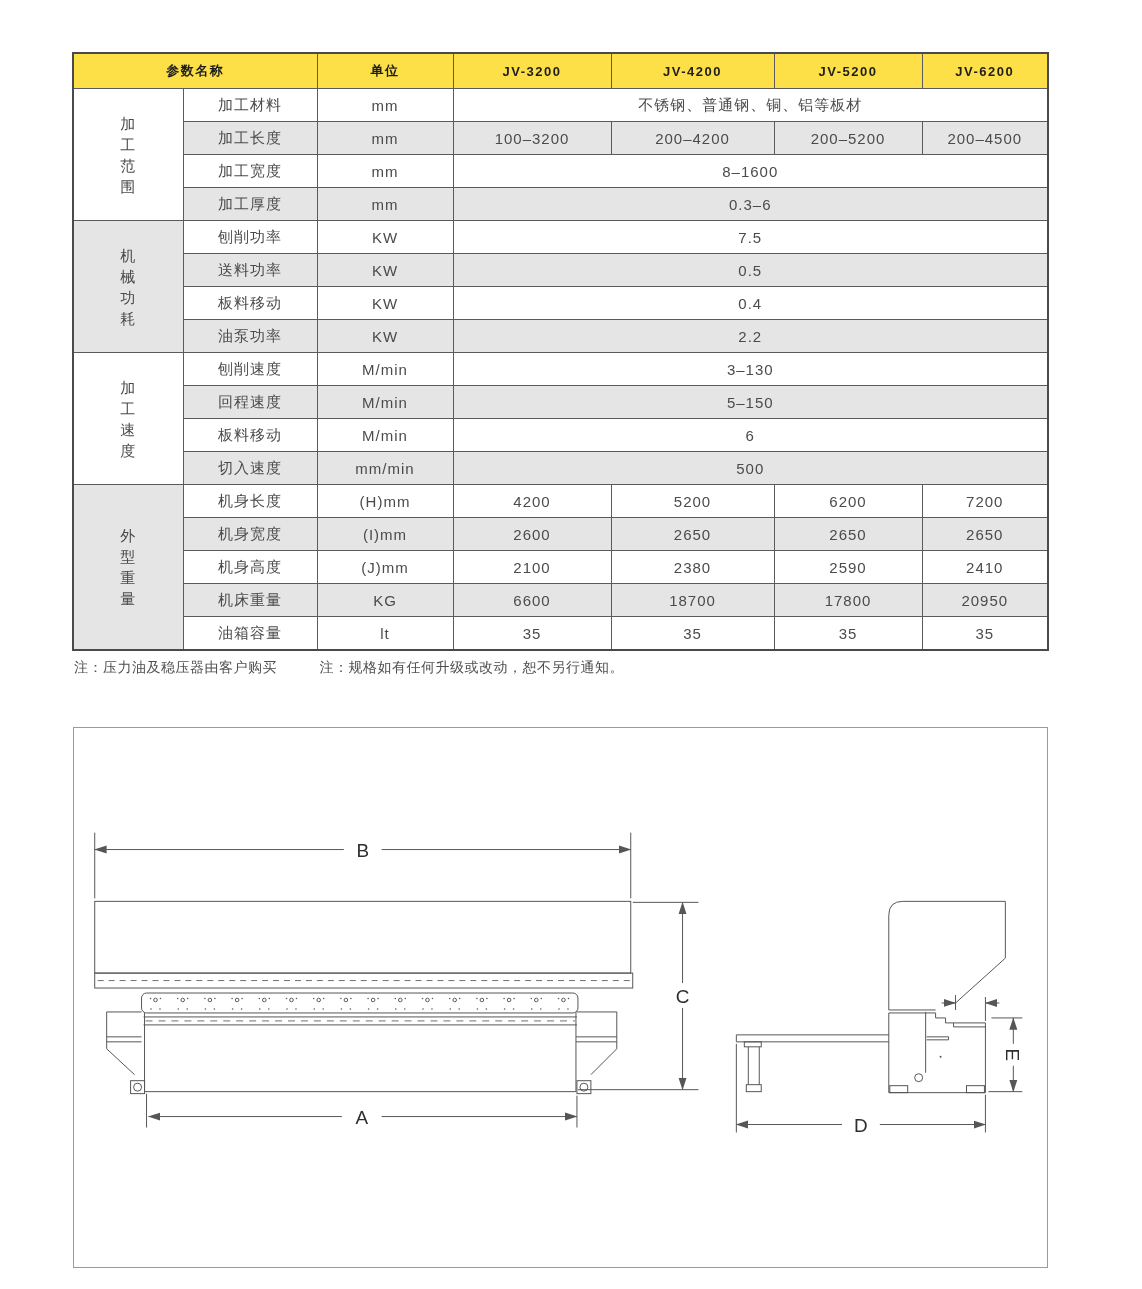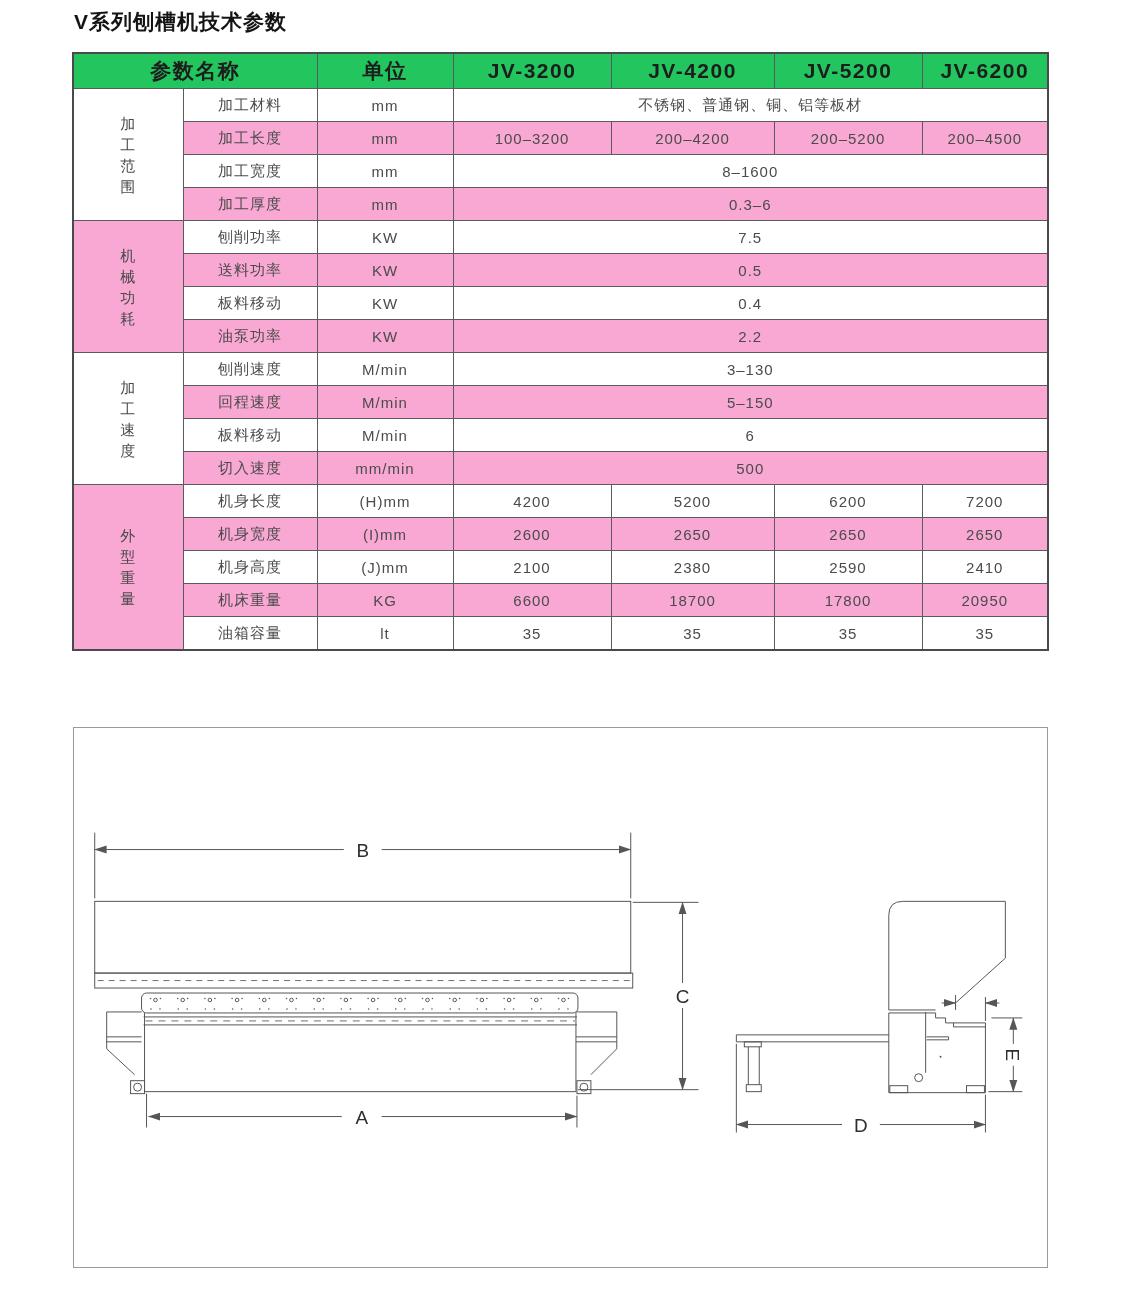--- a/index.html
+++ b/index.html
@@ -6,42 +6,41 @@
   body{width:1142px;height:1289px;font-family:"Liberation Sans","DejaVu Sans",sans-serif;}
   .page{position:relative;width:1142px;height:1289px;background:#fff;overflow:hidden;}
 
   .title{position:absolute;left:74px;top:8px;margin:0;font-size:21px;font-weight:bold;
          color:#141414;letter-spacing:1px;}
 
   table.spec{position:absolute;left:72px;top:52px;width:975px;border-collapse:collapse;
              table-layout:fixed;border:2px solid #4a4a4c;}
   table.spec th,table.spec td{border:1px solid #5b5b5d;text-align:center;vertical-align:middle;
              padding:0 2px;overflow:hidden;}
-  table.spec thead th{background:#22c55e;height:34px;font-size:21px;color:#1d1d1d;
+  table.spec thead th{background:#fde047;height:34px;font-size:13px;color:#1d1d1d;
              font-weight:bold;letter-spacing:1.5px;}
   table.spec tbody td{height:32px;font-size:15px;color:#4b4b4b;letter-spacing:1px;}
   td.shade-w{background:#ffffff;margin-left:43px;}
-  td.shade-g{background:#f9a8d4;}
+  td.shade-g{background:#e5e5e5;}
   td.group-cell{font-size:15px;color:#3d3d3d;line-height:21px;white-space:pre-line;letter-spacing:0;}
 
   .notes{position:absolute;left:74px;top:659px;font-size:14px;color:#4f4f4f;letter-spacing:0.5px;}
   .notes .n2{margin-left:38px;}
 
   .drawing{position:absolute;left:73px;top:727px;width:975px;height:541px;
            border:1px solid #9a9a9a;background:#fff;box-sizing:border-box;}
   .drawing svg{display:block;}
   text.dim-label{font-family:"Liberation Sans","DejaVu Sans",sans-serif;font-size:19px;
            fill:#2e2e2e;text-anchor:middle;}
 </style>
 </head>
 <body>
 
 <div class="page">
 
-  <h1 class="title">V系列刨槽机技术参数</h1>
 
   <table class="spec">
     <colgroup>
       <col style="width:110px">
         <col style="width:134px">
         <col style="width:136px">
       <col style="width:158px">
         <col style="width:163px">
         <col style="width:148px">
         <col style="width:126px">
@@ -172,20 +171,24 @@
           <td class="shade-w">油箱容量</td>
           <td class="shade-w">lt</td>
           <td class="shade-w">35</td>
           <td class="shade-w">35</td>
           <td class="shade-w">35</td>
           <td class="shade-w">35</td>
         </tr>
       </tbody>
   </table>
 
+  <div class="notes">
+    <span class="n1">注：压力油及稳压器由客户购买</span>
+    <span class="n2">注：规格如有任何升级或改动，恕不另行通知。</span>
+  </div>
 
   <div class="drawing">
     <svg width="973" height="539" viewBox="0 0 975 541">
       <defs>
         <marker id="arr" viewBox="0 0 10 10" refX="9.2" refY="5" markerWidth="13" markerHeight="13" orient="auto-start-reverse">
           <path d="M0,1.9 L9.6,5 L0,8.1 z" fill="#565656"></path>
         </marker>
       </defs>
 
       <g stroke="#565656" fill="none" stroke-width="1">

